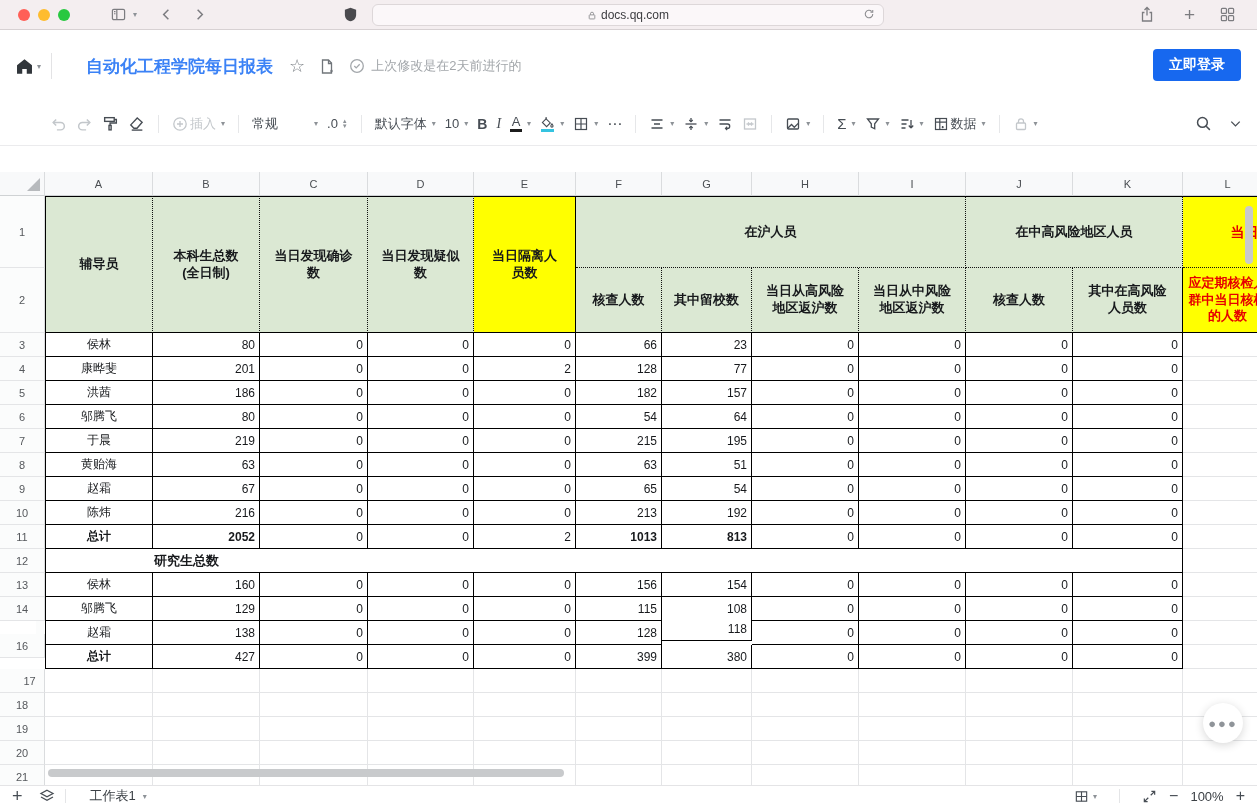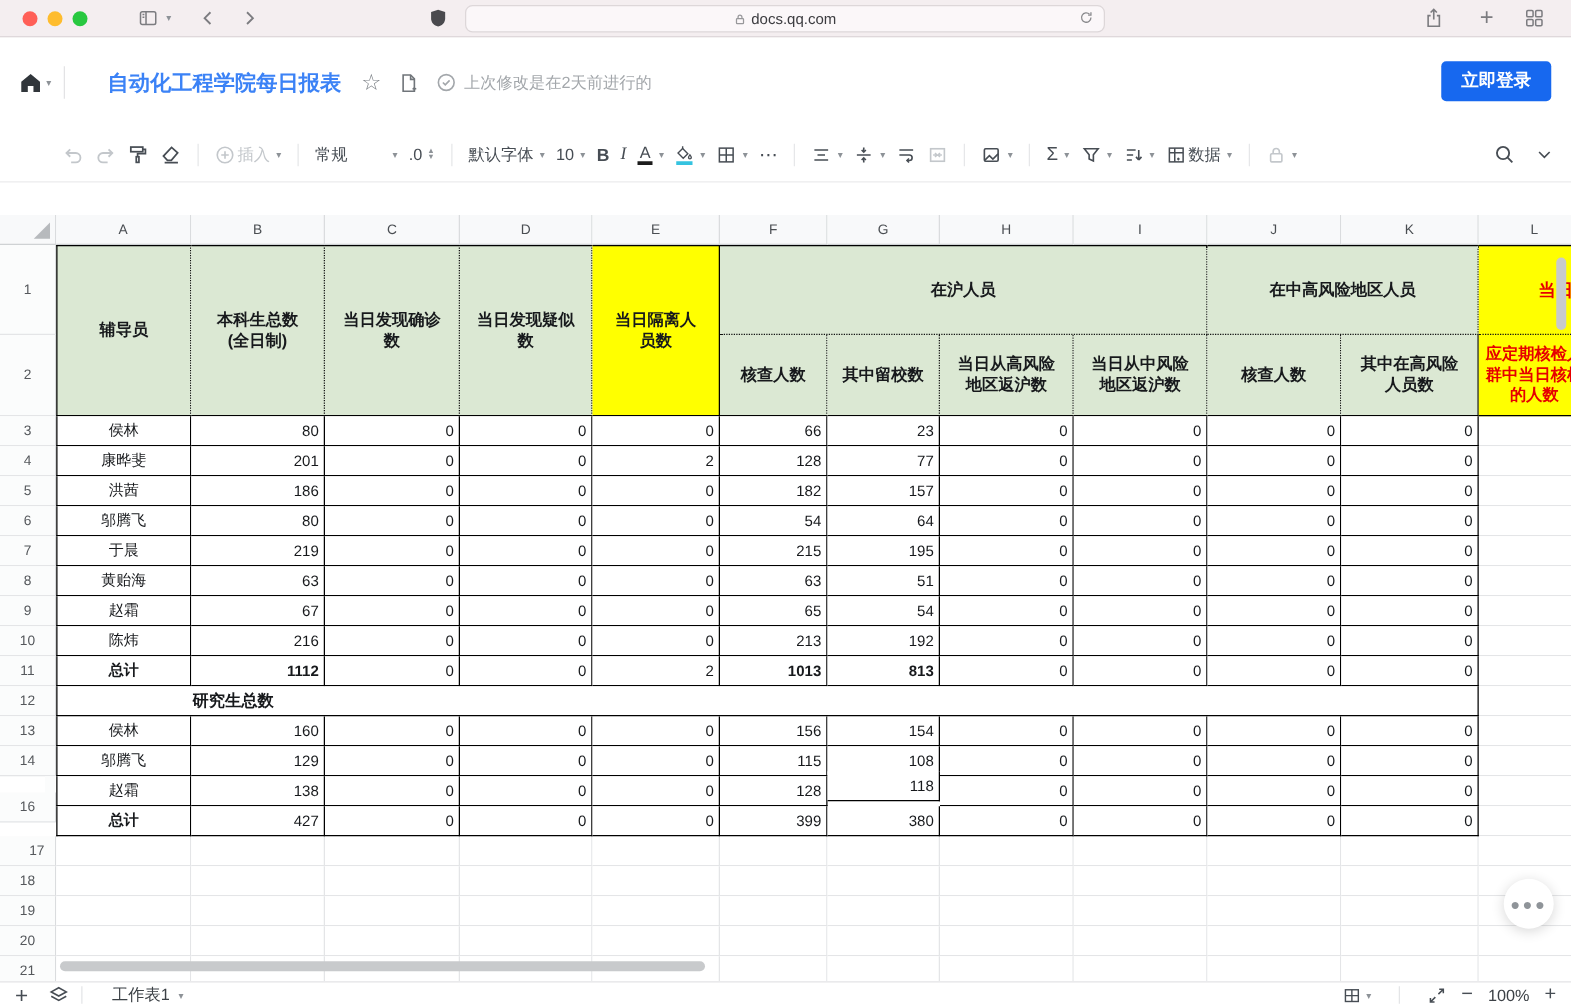--- a/index.html
+++ b/index.html
@@ -551,21 +551,21 @@
       <div class="cell dcell" style="left: 260px; top: 329px; width: 108px; height: 24px;">0</div>
       <div class="cell dcell" style="left: 368px; top: 329px; width: 106px; height: 24px;">0</div>
       <div class="cell dcell bg-y" style="left: 474px; top: 329px; width: 102px; height: 24px;">0</div>
       <div class="cell dcell" style="left: 576px; top: 329px; width: 86px; height: 24px;">213</div>
       <div class="cell dcell" style="left: 662px; top: 329px; width: 90px; height: 24px;">192</div>
       <div class="cell dcell" style="left: 752px; top: 329px; width: 107px; height: 24px;">0</div>
       <div class="cell dcell" style="left: 859px; top: 329px; width: 107px; height: 24px;">0</div>
       <div class="cell dcell" style="left: 966px; top: 329px; width: 107px; height: 24px;">0</div>
       <div class="cell dcell" style="left: 1073px; top: 329px; width: 110px; height: 24px;">0</div>
       <div class="cell dcell dname bl fw" style="left: 45px; top: 353px; width: 108px; height: 24px;">总计</div>
-      <div class="cell dcell fw" style="left: 153px; top: 353px; width: 107px; height: 24px;">1112</div>
+      <div class="cell dcell fw" style="left: 153px; top: 353px; width: 107px; height: 24px;">2052</div>
       <div class="cell dcell" style="left: 260px; top: 353px; width: 108px; height: 24px;">0</div>
       <div class="cell dcell" style="left: 368px; top: 353px; width: 106px; height: 24px;">0</div>
       <div class="cell dcell bg-y" style="left: 474px; top: 353px; width: 102px; height: 24px;">2</div>
       <div class="cell dcell fw" style="left: 576px; top: 353px; width: 86px; height: 24px;">1013</div>
       <div class="cell dcell fw" style="left: 662px; top: 353px; width: 90px; height: 24px;">813</div>
       <div class="cell dcell" style="left: 752px; top: 353px; width: 107px; height: 24px;">0</div>
       <div class="cell dcell" style="left: 859px; top: 353px; width: 107px; height: 24px;">0</div>
       <div class="cell dcell" style="left: 966px; top: 353px; width: 107px; height: 24px;">0</div>
       <div class="cell dcell" style="left: 1073px; top: 353px; width: 110px; height: 24px;">0</div>
       <div class="cell dcell dname bl" style="left: 45px; top: 401px; width: 108px; height: 24px;">侯林</div>

